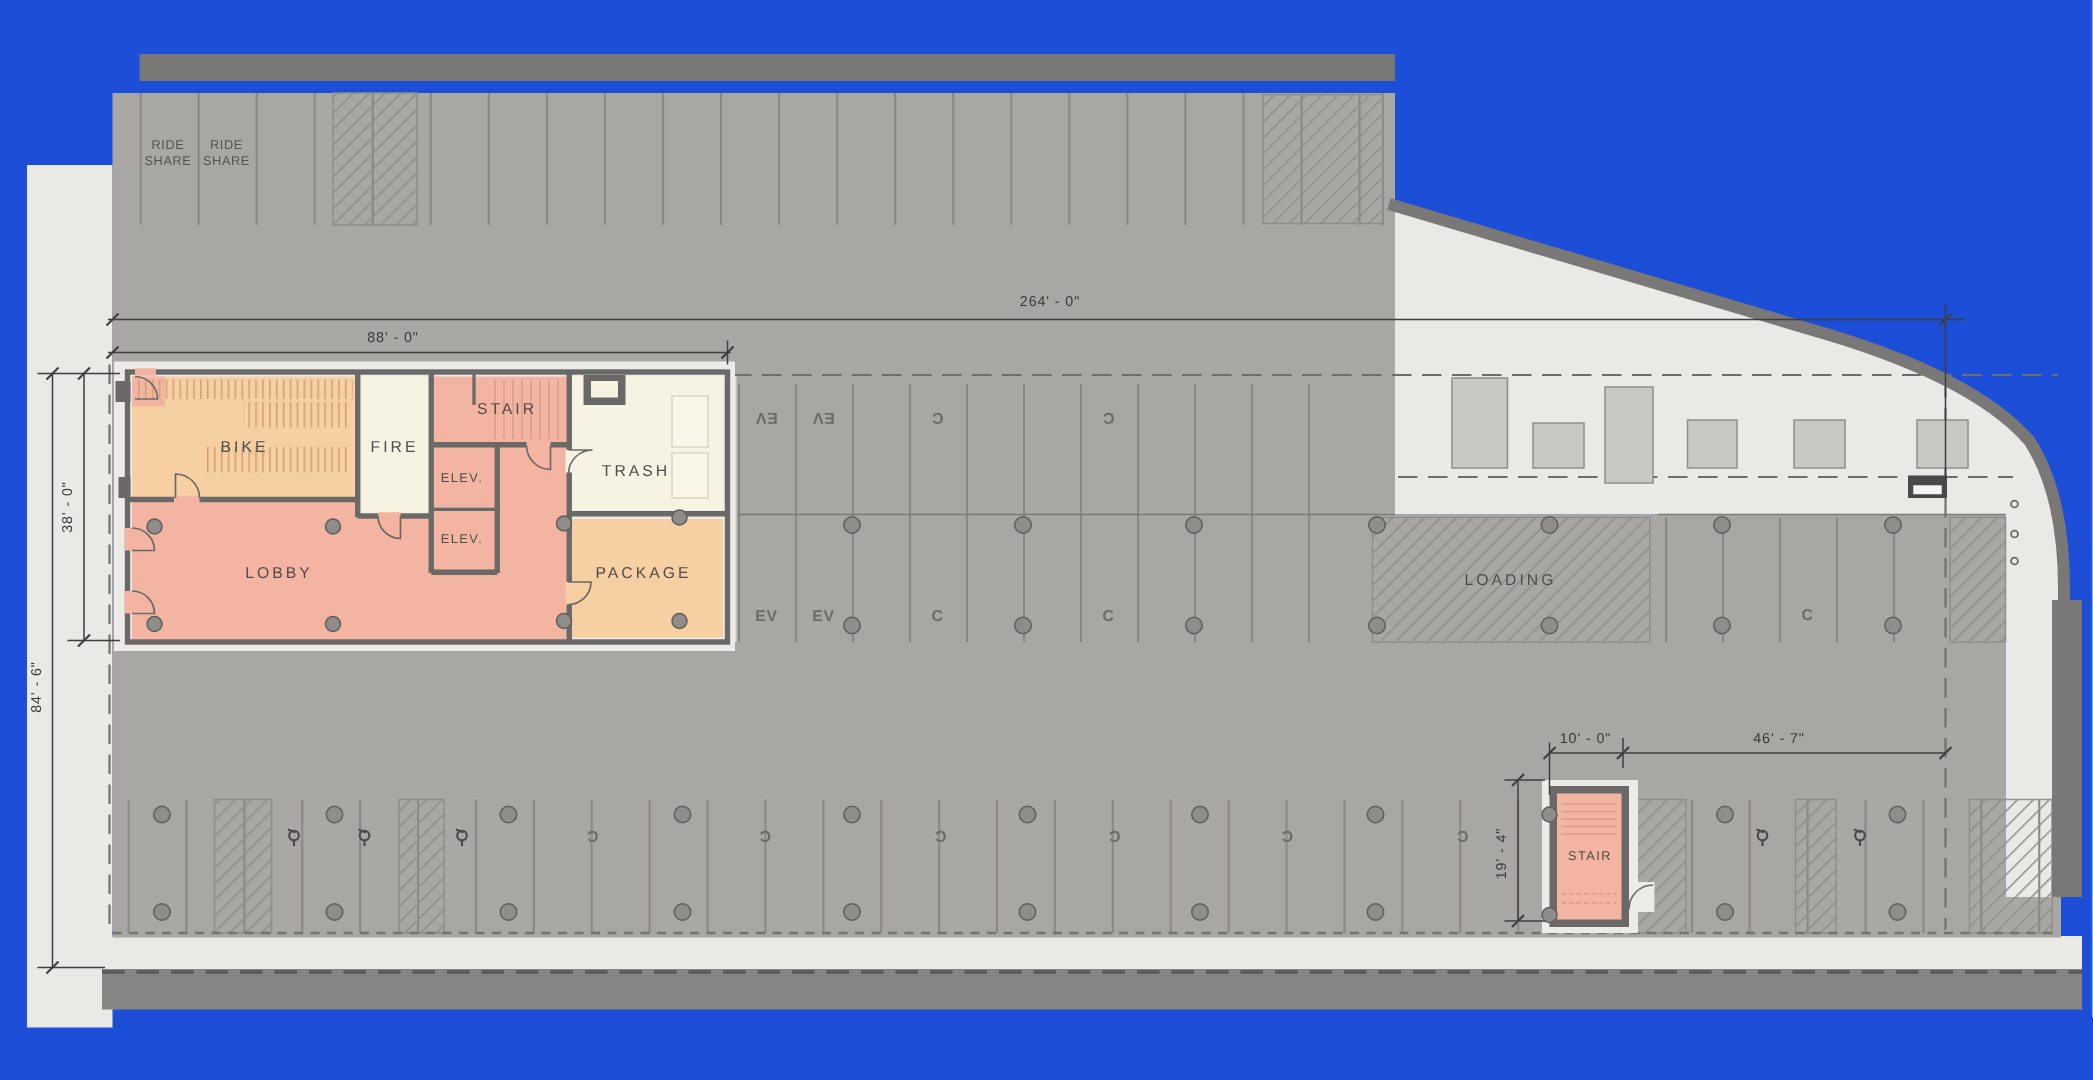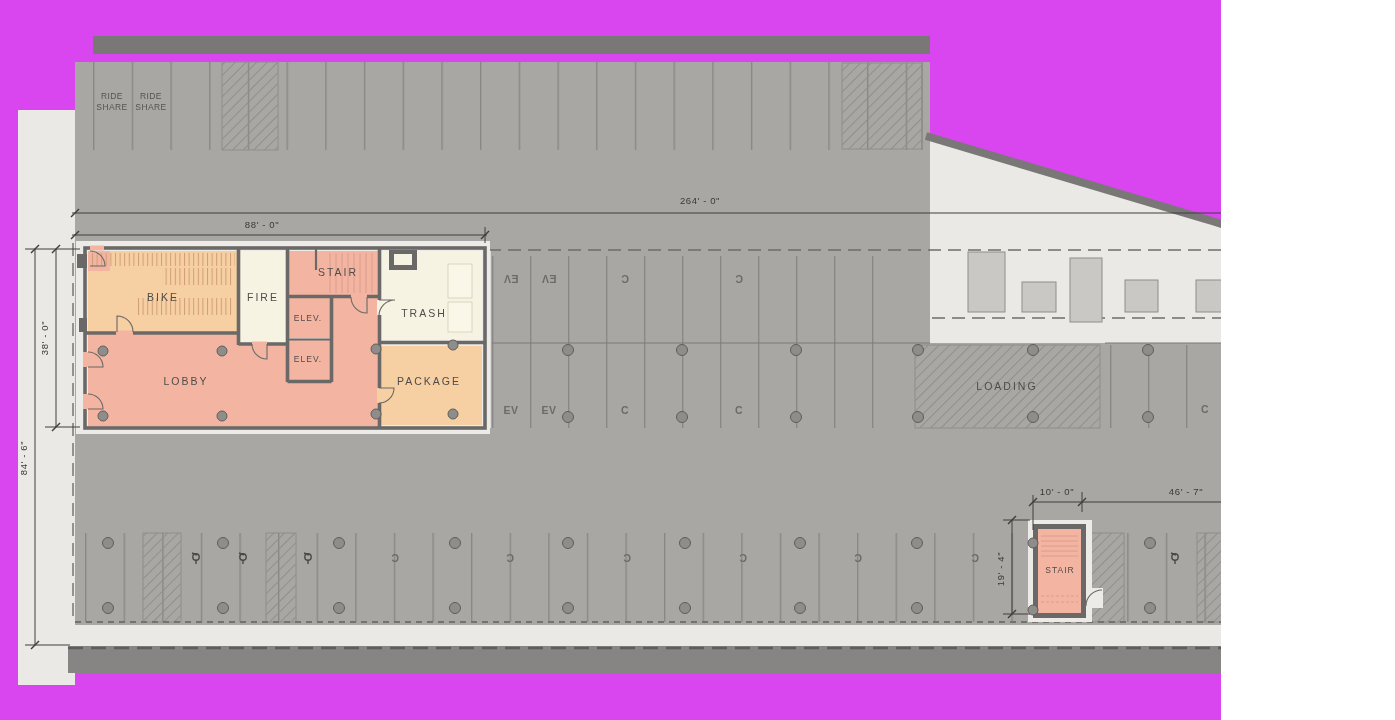--- a/index.html
+++ b/index.html
@@ -1,16 +1,16 @@
 <!DOCTYPE html>
 <html><head>
 <meta charset="utf-8">
 <style>
   html,body{margin:0;padding:0;background:#ffffff;}
-  .stage{position:relative;width:1221px;height:720px;background:#d946ef;overflow:hidden;
+  .stage{position:relative;width:1395px;height:720px;background:#1d4ed8;overflow:hidden;
          font-family:"Liberation Sans","DejaVu Sans",sans-serif;}
   svg{display:block}
   
   .spl{stroke:#8a8886;stroke-width:1.4;}
   .hl{stroke:#8f8e8b;stroke-width:1;}
   .rackl{stroke:#cf9e76;stroke-width:1;}
   .thin{stroke:#7d7b78;stroke-width:1;fill:none;}
   .curb{stroke:#dcdbd8;stroke-width:2;fill:none;}
   .dash{stroke:#6f6d6a;stroke-width:1.4;fill:none;stroke-dasharray:13 7;}
   .dashsm{stroke:#75736f;stroke-width:1.8;fill:none;stroke-dasharray:6 5;}

